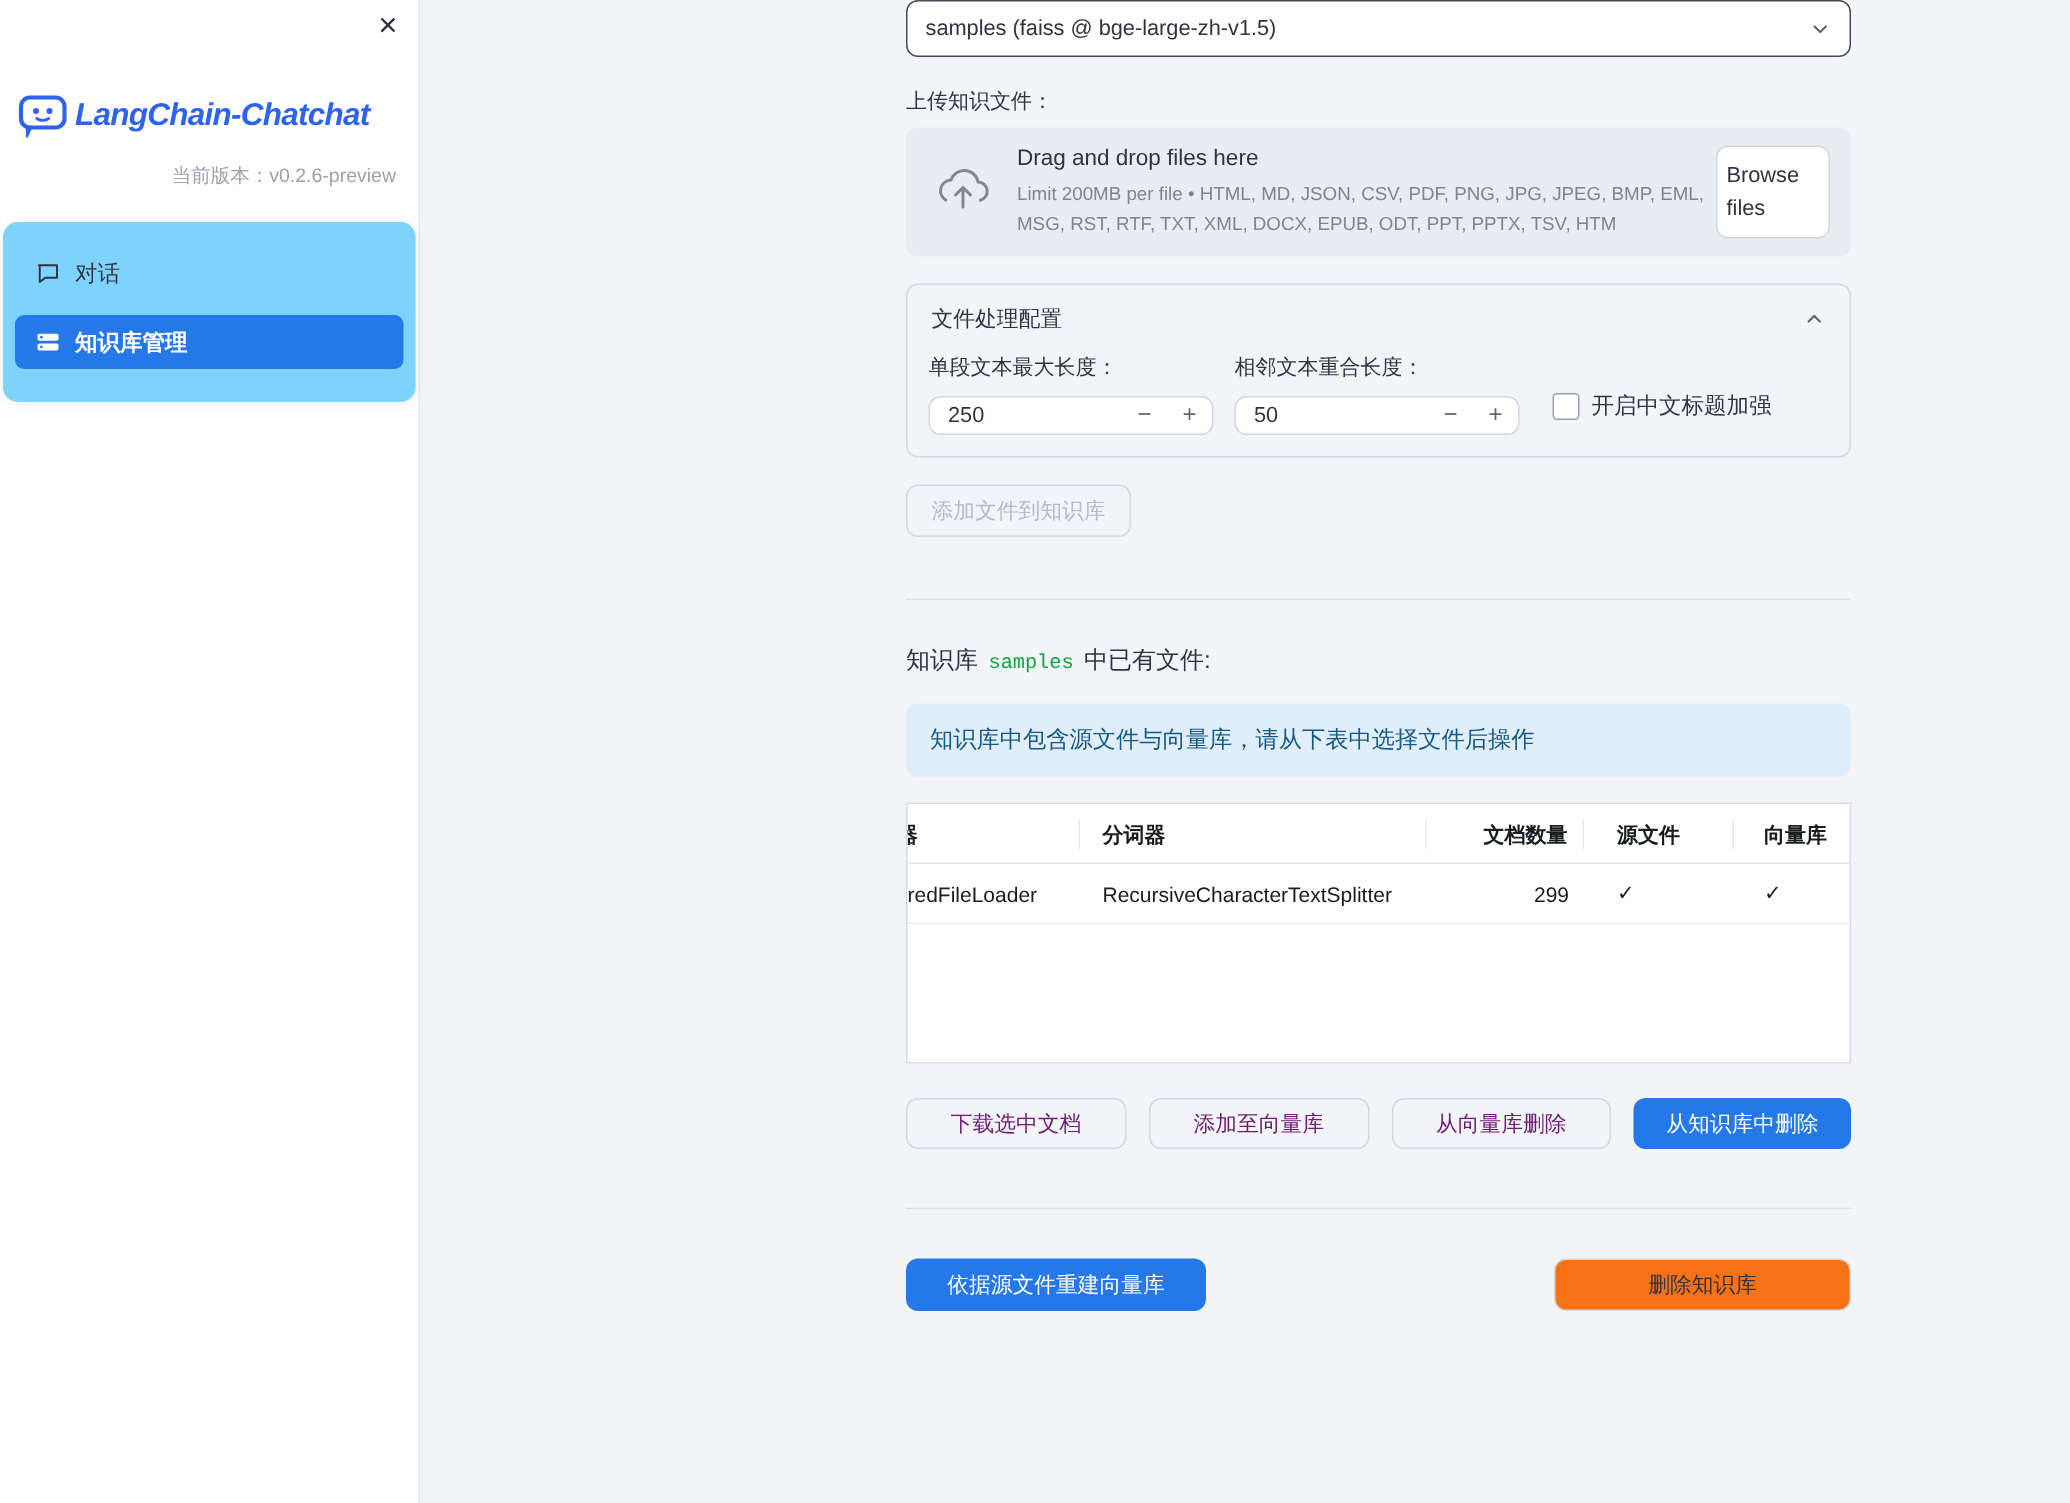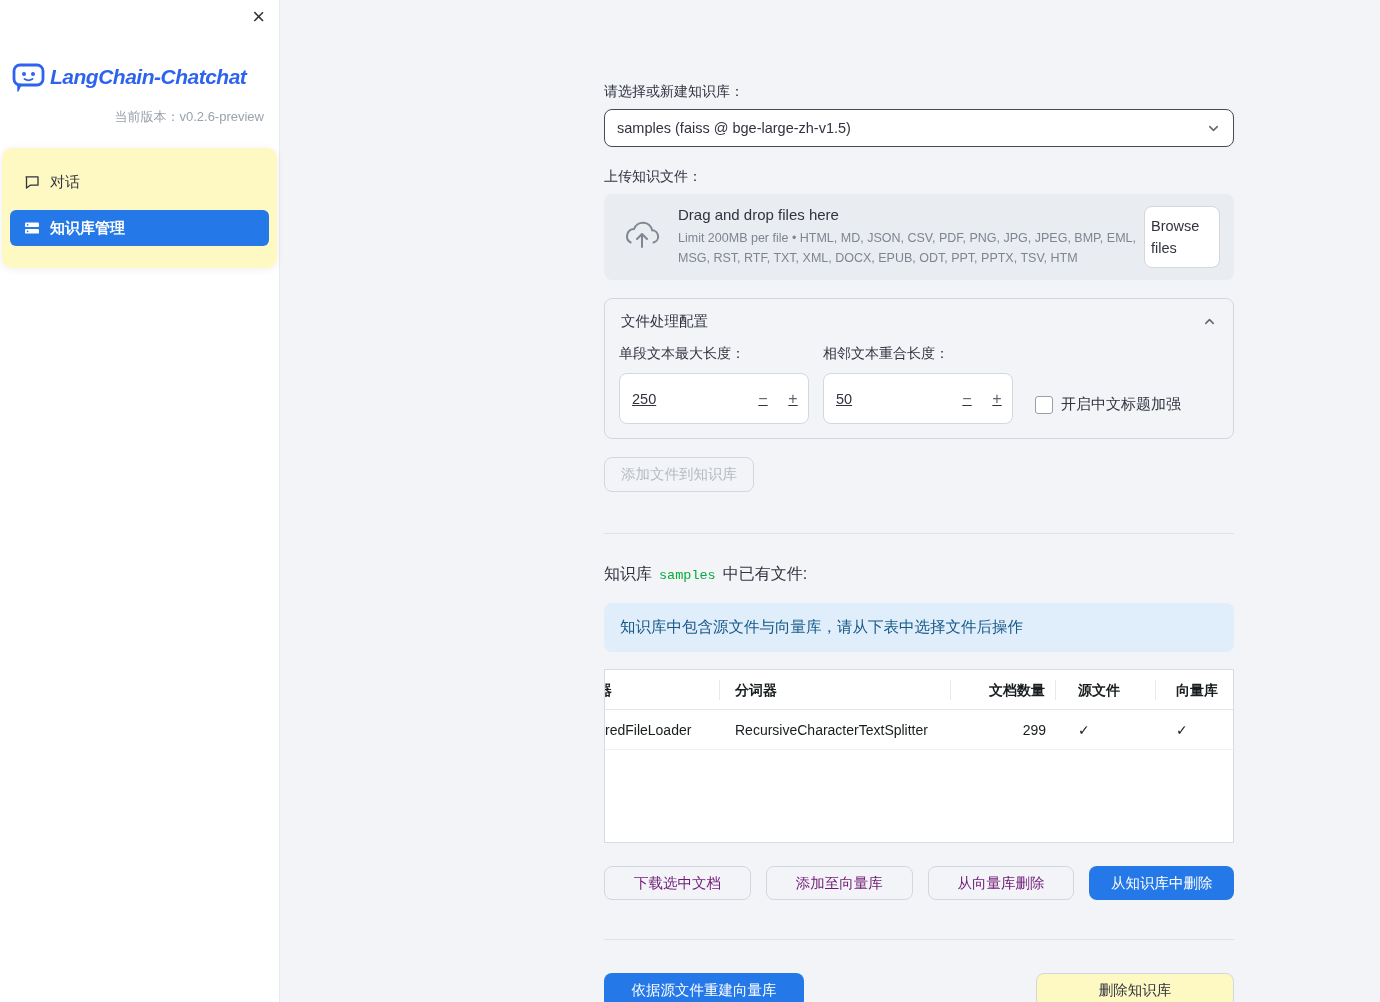--- a/index.html
+++ b/index.html
@@ -29,21 +29,21 @@
   .logo-icon{display:inline-flex;}
   .logo-text{
     margin-left:2px;font-size:21px;font-weight:bold;font-style:italic;
     color:var(--logo);letter-spacing:-0.5px;white-space:nowrap;
   }
   .version{
     margin-top:16px;padding-right:15px;text-align:right;
     font-size:13px;color:#9aa2ad;
   }
   .menu-card{
-    margin:22px 2px 0 2px;background:#fef9c3;border-radius:10px;
+    margin:22px 2px 0 2px;background:#7dd3fc;border-radius:10px;
     box-shadow:0 1px 8px rgba(20,30,60,0.07);
     padding:16px 8px 22px 8px;
   }
   .menu-item{
     display:flex;align-items:center;height:36px;padding-left:14px;
     border-radius:6px;font-size:15px;color:#31333f;cursor:pointer;
   }
   .menu-item + .menu-item{margin-top:10px;}
   .menu-item .mi-icon{display:inline-flex;margin-right:10px;width:16px;justify-content:center;}
   .menu-item.selected{background:var(--primary);color:#fff;font-weight:600;}
@@ -73,22 +73,22 @@
   .expander{margin-top:18px;border:1px solid #d3d7e0;border-radius:8px;}
   .exp-head{
     display:flex;align-items:center;justify-content:space-between;
     padding:13px 16px 12px 16px;font-size:14.5px;cursor:pointer;
   }
   .exp-body{display:flex;align-items:flex-end;padding:2px 14px 14px 14px;}
   .num-group{width:190px;}
   .num-group.g2{margin-left:14px;}
   .num-label{font-size:14px;margin-bottom:10px;white-space:nowrap;}
   .num-input{
-    height:51px;background:#fff;border:1px solid #d3d7e0;border-radius:8px;
-    display:flex;align-items:center;text-decoration:underline;
+    height:26px;background:#fff;border:1px solid #d3d7e0;border-radius:8px;
+    display:flex;align-items:center;
   }
   .num-val{flex:1;padding-left:12px;font-size:14.5px;}
   .step-btn{width:30px;text-align:center;font-size:16px;color:#5f6570;cursor:pointer;user-select:none;}
   .checkbox-row{display:flex;align-items:center;margin-left:22px;margin-bottom:10px;}
   .checkbox{
     width:18px;height:18px;background:#fff;border:1px solid #99a0ac;
     border-radius:3px;cursor:pointer;flex:0 0 auto;
   }
   .cb-label{margin-left:8px;font-size:15px;white-space:nowrap;}
   .add-btn{
@@ -130,21 +130,21 @@
   .actions{margin-top:23px;display:flex;gap:15px;}
   .act-btn{
     flex:1;height:34px;border-radius:8px;display:flex;align-items:center;
     justify-content:center;font-size:14.5px;cursor:pointer;white-space:nowrap;
   }
   .act-btn.dis{border:1px solid #d3d7e0;color:#701a75;background:transparent;cursor:default;}
   .act-btn.primary{background:var(--primary);color:#fff;border:none;}
   .bottom-row{margin-top:33px;display:flex;justify-content:space-between;}
   .bottom-row .act-btn{flex:none;height:35px;}
   .rebuild{width:200px;}
-  .delete-kb{width:198px;background:#fef9c3;border:1px solid #d3d7e0;color:#31333f;}
+  .delete-kb{width:198px;background:#f97316;border:1px solid #d3d7e0;color:#31333f;}
 </style>
 </head>
 <body>
 
 <div class="sidebar">
   <div class="close-btn">×</div>
 
   <div class="logo-row">
     <span class="logo-icon">
       <svg width="36" height="30" viewBox="0 0 36 30" fill="none">
@@ -178,21 +178,20 @@
           <circle cx="3.6" cy="11.3" r="0.9" fill="#2478e8"></circle>
         </svg>
       </span>
       <span>知识库管理</span>
     </div>
   </div>
 </div>
 
 <div class="main-col">
 
-  <div class="lbl first">请选择或新建知识库：</div>
 
   <div class="selectbox">
     <span>samples (faiss @ bge-large-zh-v1.5)</span>
     <span class="chev">
       <svg width="15" height="15" viewBox="0 0 24 24" fill="none">
         <path d="M6 9 l6 6 6-6" stroke="#5f6570" stroke-width="2.3" stroke-linecap="round" stroke-linejoin="round"></path>
       </svg>
     </span>
   </div>
 

